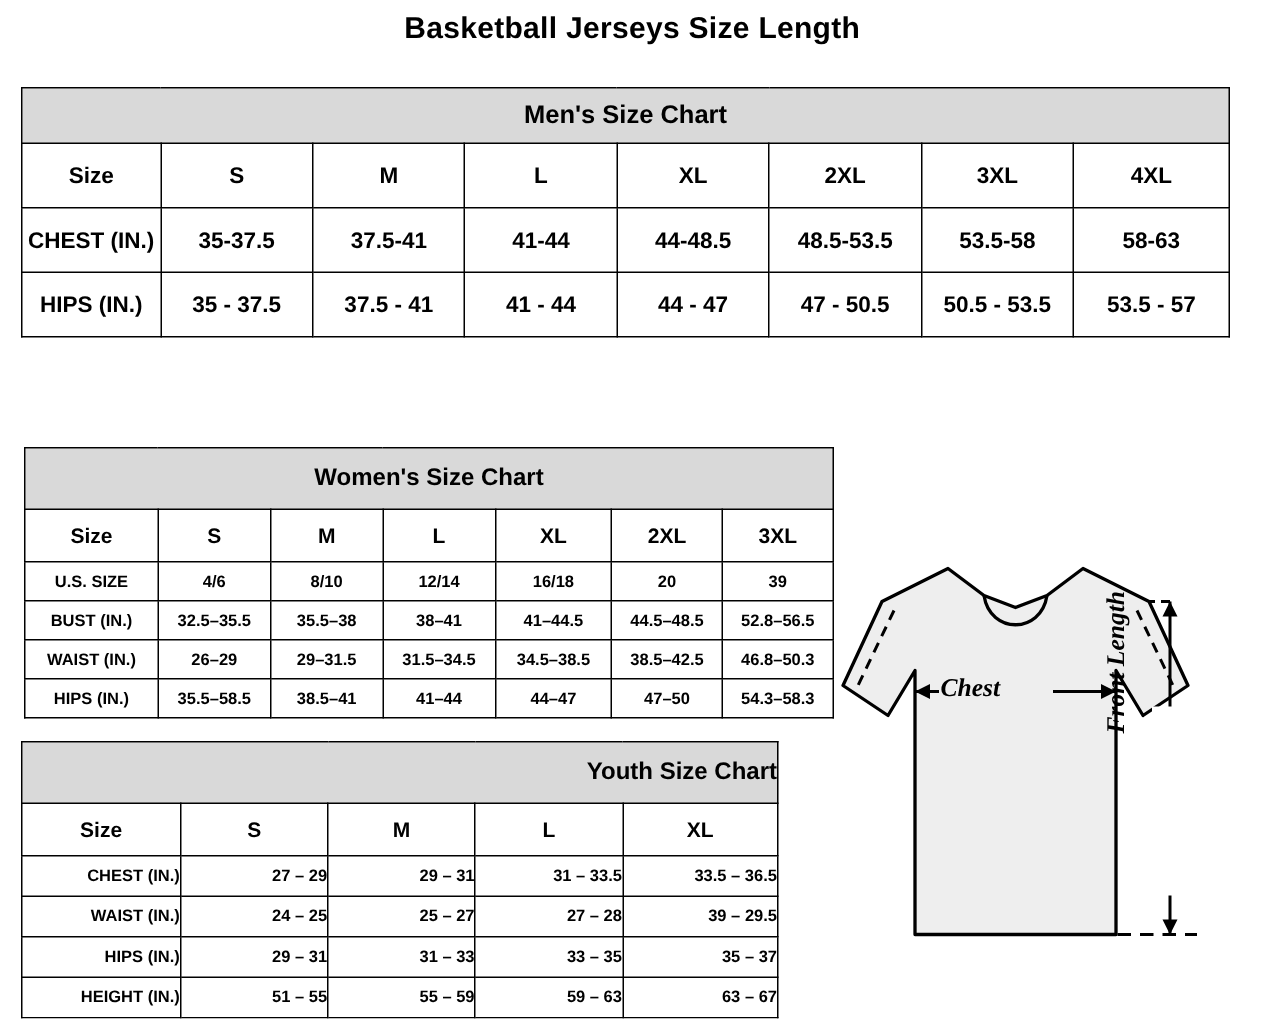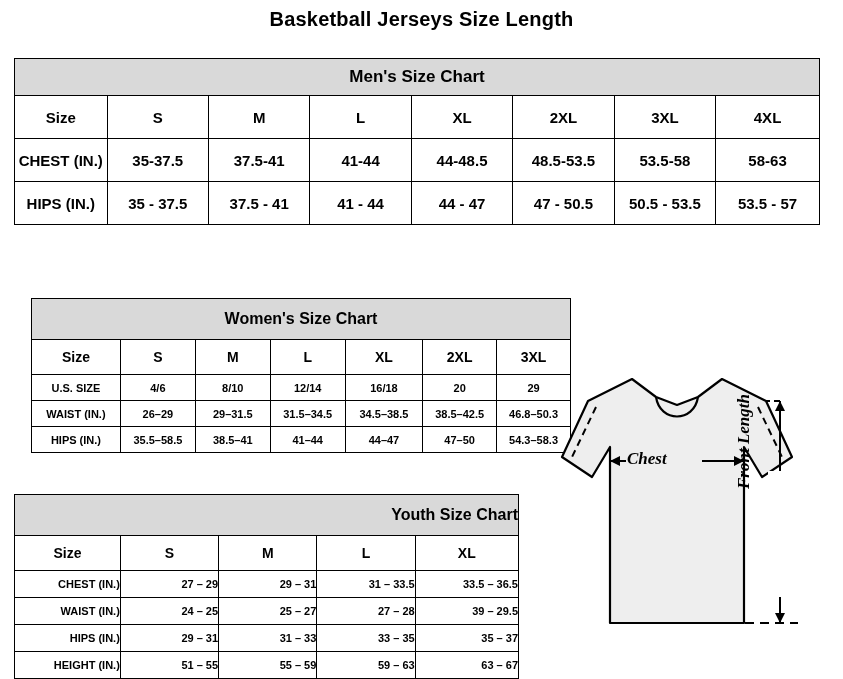--- a/index.html
+++ b/index.html
@@ -52,21 +52,21 @@
     top: 58px;
     width: 806px;
   }
   #mens-chart .caption-cell { font-size: 17px; height: 36px; }
   #mens-chart th, #mens-chart td { height: 42px; font-size: 15px; }
   #mens-chart td.rowhead { font-size: 15px; }
 
   
   #womens-chart {
     position: absolute;
-    left: 31px;
+    left: 16px;
     top: 298px;
     width: 540px;
   }
   #womens-chart .caption-cell { font-size: 16px; height: 40px; }
   #womens-chart th { height: 34px; font-size: 14px; }
   #womens-chart td { height: 25px; font-size: 11px; }
   #womens-chart td.rowhead { font-size: 11px; }
 
   
   #youth-chart {
@@ -186,21 +186,30 @@
       <th class="hdr-cell">2XL</th>
       <th class="hdr-cell">3XL</th>
     </tr>
     <tr>
       <td class="rowhead">U.S. SIZE</td>
       <td>4/6</td>
       <td>8/10</td>
       <td>12/14</td>
       <td>16/18</td>
       <td>20</td>
-      <td>29</td>
+      <td>39</td>
+    </tr>
+    <tr>
+      <td class="rowhead">BUST  (IN.)</td>
+      <td>32.5–35.5</td>
+      <td>35.5–38</td>
+      <td>38–41</td>
+      <td>41–44.5</td>
+      <td>44.5–48.5</td>
+      <td>52.8–56.5</td>
     </tr>
     <tr>
       <td class="rowhead">WAIST  (IN.)</td>
       <td>26–29</td>
       <td>29–31.5</td>
       <td>31.5–34.5</td>
       <td>34.5–38.5</td>
       <td>38.5–42.5</td>
       <td>46.8–50.3</td>
     </tr>

